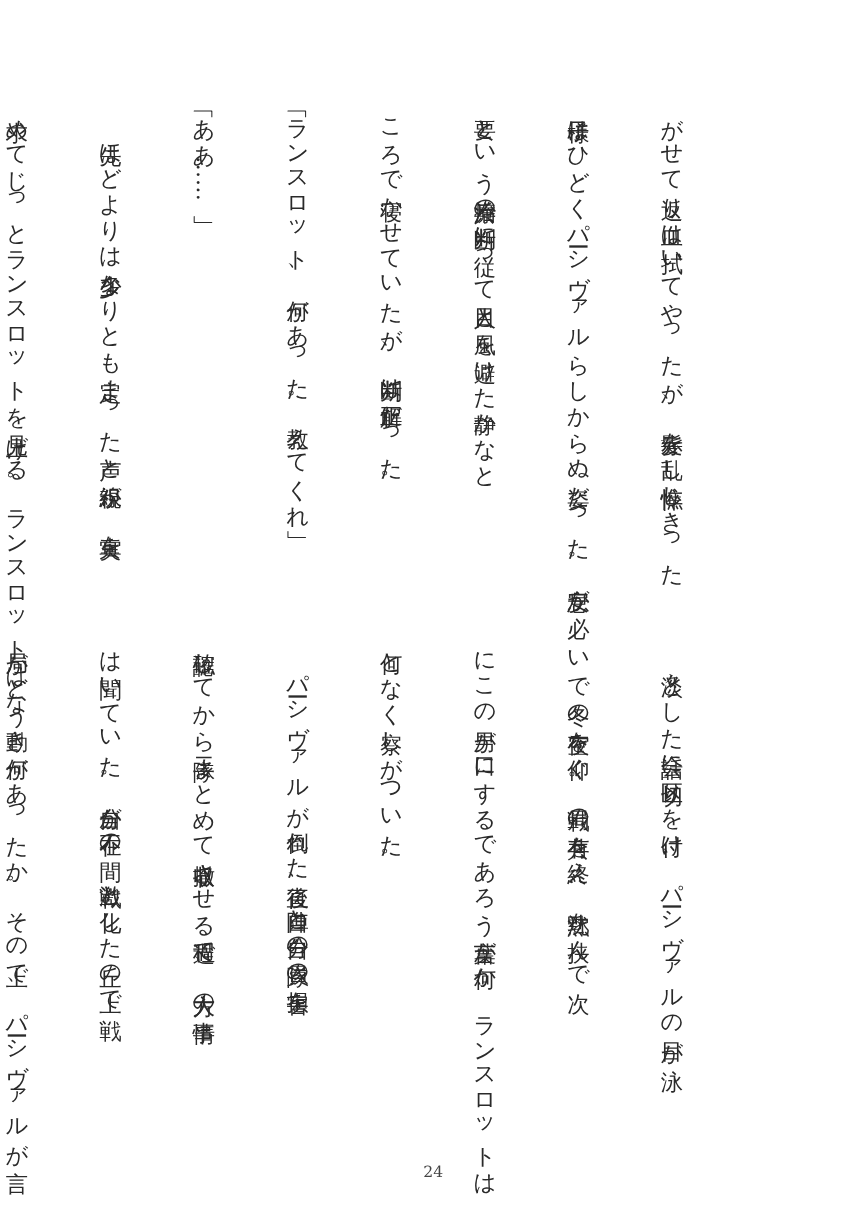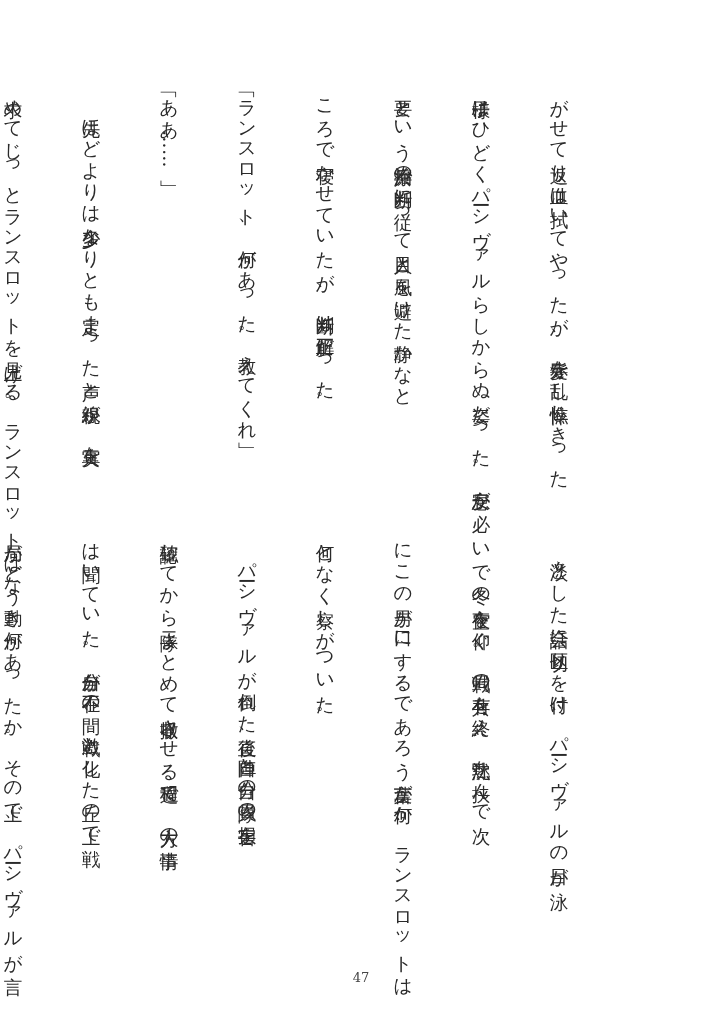--- a/index.html
+++ b/index.html
@@ -59,14 +59,14 @@
     
     
     
     
     
     
     
     
   </div>
 
-  <div class="page-number">47</div>
+  <div class="page-number">24</div>
 </div>
 
 </body></html>

